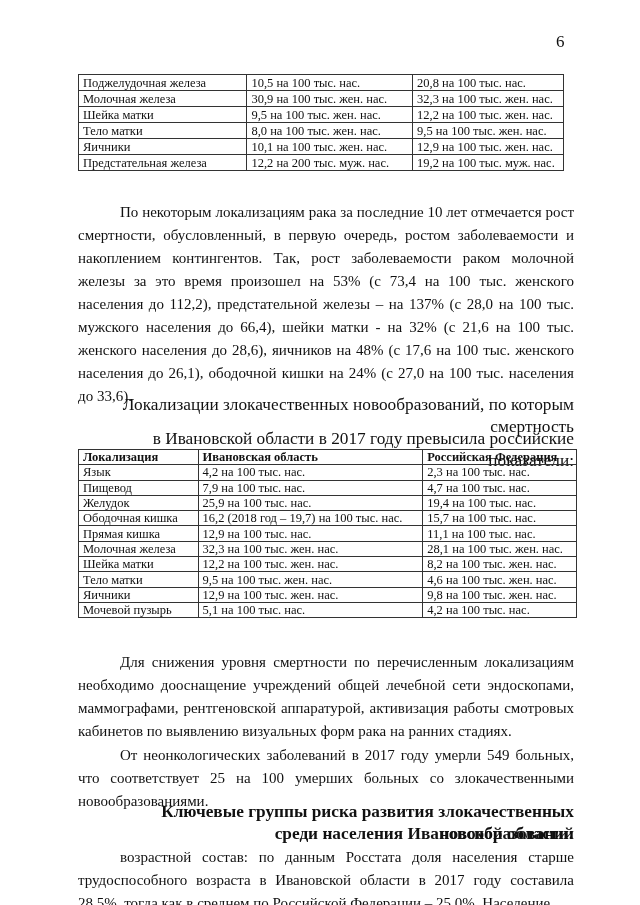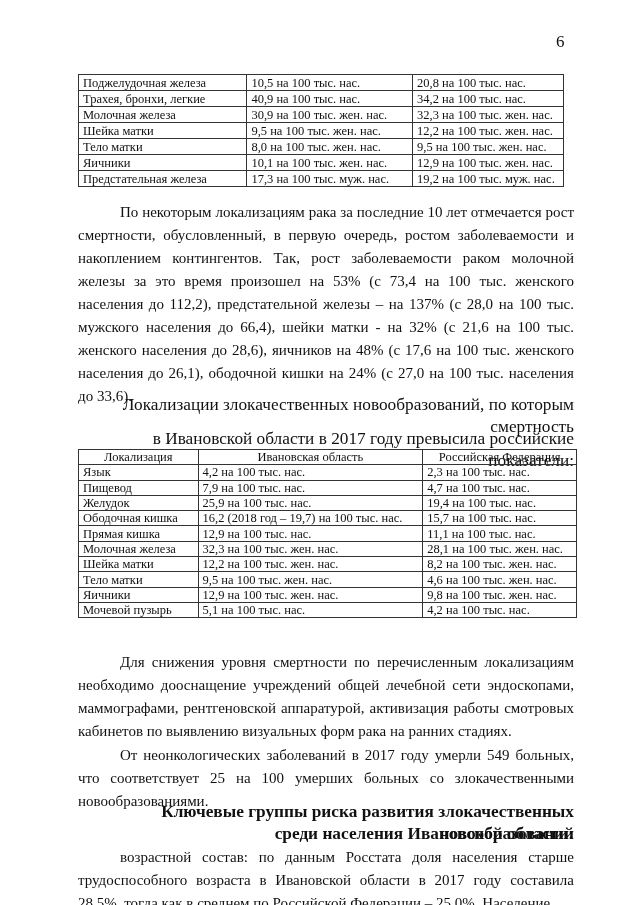--- a/index.html
+++ b/index.html
@@ -6,21 +6,21 @@
   body { width: 640px; height: 905px; position: relative; overflow: hidden;
          font-family: "Liberation Serif", "DejaVu Serif", serif; color: #111; }
   .page-num { position: absolute; top: 32px; left: 556px; font-size: 17px; }
   table { position: absolute; border-collapse: collapse; font-size: 12.5px; line-height: 14px; padding-left: 28px; }
   td, th { border: 1px solid #333; padding: 0 4px 0 4px; white-space: nowrap; text-align: left; font-weight: normal; }
   #t1 { left: 78px; top: 74px; width: 486px; }
   #t1 td { height: 15px; }
   #t1 col.c1 { width: 169px; } #t1 col.c2 { width: 166px; } #t1 col.c3 { width: 151px; }
   #t2 { left: 78px; top: 449px; width: 499px; }
   #t2 td, #t2 th { height: 14.3px; }
-  #t2 th { font-weight: normal; text-align: center; }
+  #t2 th { font-weight: bold; text-align: left; }
   #t2 col.c1 { width: 120px; } #t2 col.c2 { width: 225px; } #t2 col.c3 { width: 154px; }
   .para { position: absolute; left: 78px; width: 496px; font-size: 15px; line-height: 23px;
           text-align: justify; text-indent: 42px; margin: 0; }
   .center { position: absolute; left: 78px; width: 496px; font-size: 17.3px; line-height: 22px;
             text-align: right; margin: 0; }
   .bold { font-weight: bold; }
 </style>
 </head>
 <body>
 
@@ -32,25 +32,20 @@
       <col class="c2">
       <col class="c3">
     </colgroup>
   <tbody>
     <tr>
       <td>Поджелудочная железа</td>
       <td>10,5 на 100 тыс. нас.</td>
       <td>20,8 на 100 тыс. нас.</td>
     </tr>
     <tr>
-      <td>Трахея, бронхи, легкие</td>
-      <td>40,9 на 100 тыс. нас.</td>
-      <td>34,2 на 100 тыс. нас.</td>
-    </tr>
-    <tr>
       <td>Молочная железа</td>
       <td>30,9 на 100 тыс. жен. нас.</td>
       <td>32,3 на 100 тыс. жен. нас.</td>
     </tr>
     <tr>
       <td>Шейка матки</td>
       <td>9,5 на 100 тыс. жен. нас.</td>
       <td>12,2 на 100 тыс. жен. нас.</td>
     </tr>
     <tr>
@@ -58,21 +53,21 @@
       <td>8,0 на 100 тыс. жен. нас.</td>
       <td>9,5 на 100 тыс. жен. нас.</td>
     </tr>
     <tr>
       <td>Яичники</td>
       <td>10,1 на 100 тыс. жен. нас.</td>
       <td>12,9 на 100 тыс. жен. нас.</td>
     </tr>
     <tr>
       <td>Предстательная железа</td>
-      <td>17,3 на 100 тыс. муж. нас.</td>
+      <td>12,2 на 200 тыс. муж. нас.</td>
       <td>19,2 на 100 тыс. муж. нас.</td>
     </tr>
   </tbody>
 </table>
 
 <p class="para" style="top:201px;">По некоторым локализациям рака за последние 10 лет отмечается рост смертности, обусловленный, в первую очередь, ростом заболеваемости и накоплением контингентов. Так, рост заболеваемости раком молочной железы за это время произошел на 53% (с 73,4 на 100 тыс. женского населения до 112,2), предстательной железы – на 137% (с 28,0 на 100 тыс. мужского населения до 66,4), шейки матки - на 32% (с 21,6 на 100 тыс. женского населения до 28,6), яичников на 48% (с 17,6 на 100 тыс. женского населения до 26,1), ободочной кишки на 24% (с 27,0 на 100 тыс. населения до 33,6).</p>
 
 <p class="center" style="top:394px;">Локализации злокачественных новообразований, по которым смертность</p>
 <p class="center" style="top:428px;">в Ивановской области в 2017 году превысила российские показатели:</p>
 

